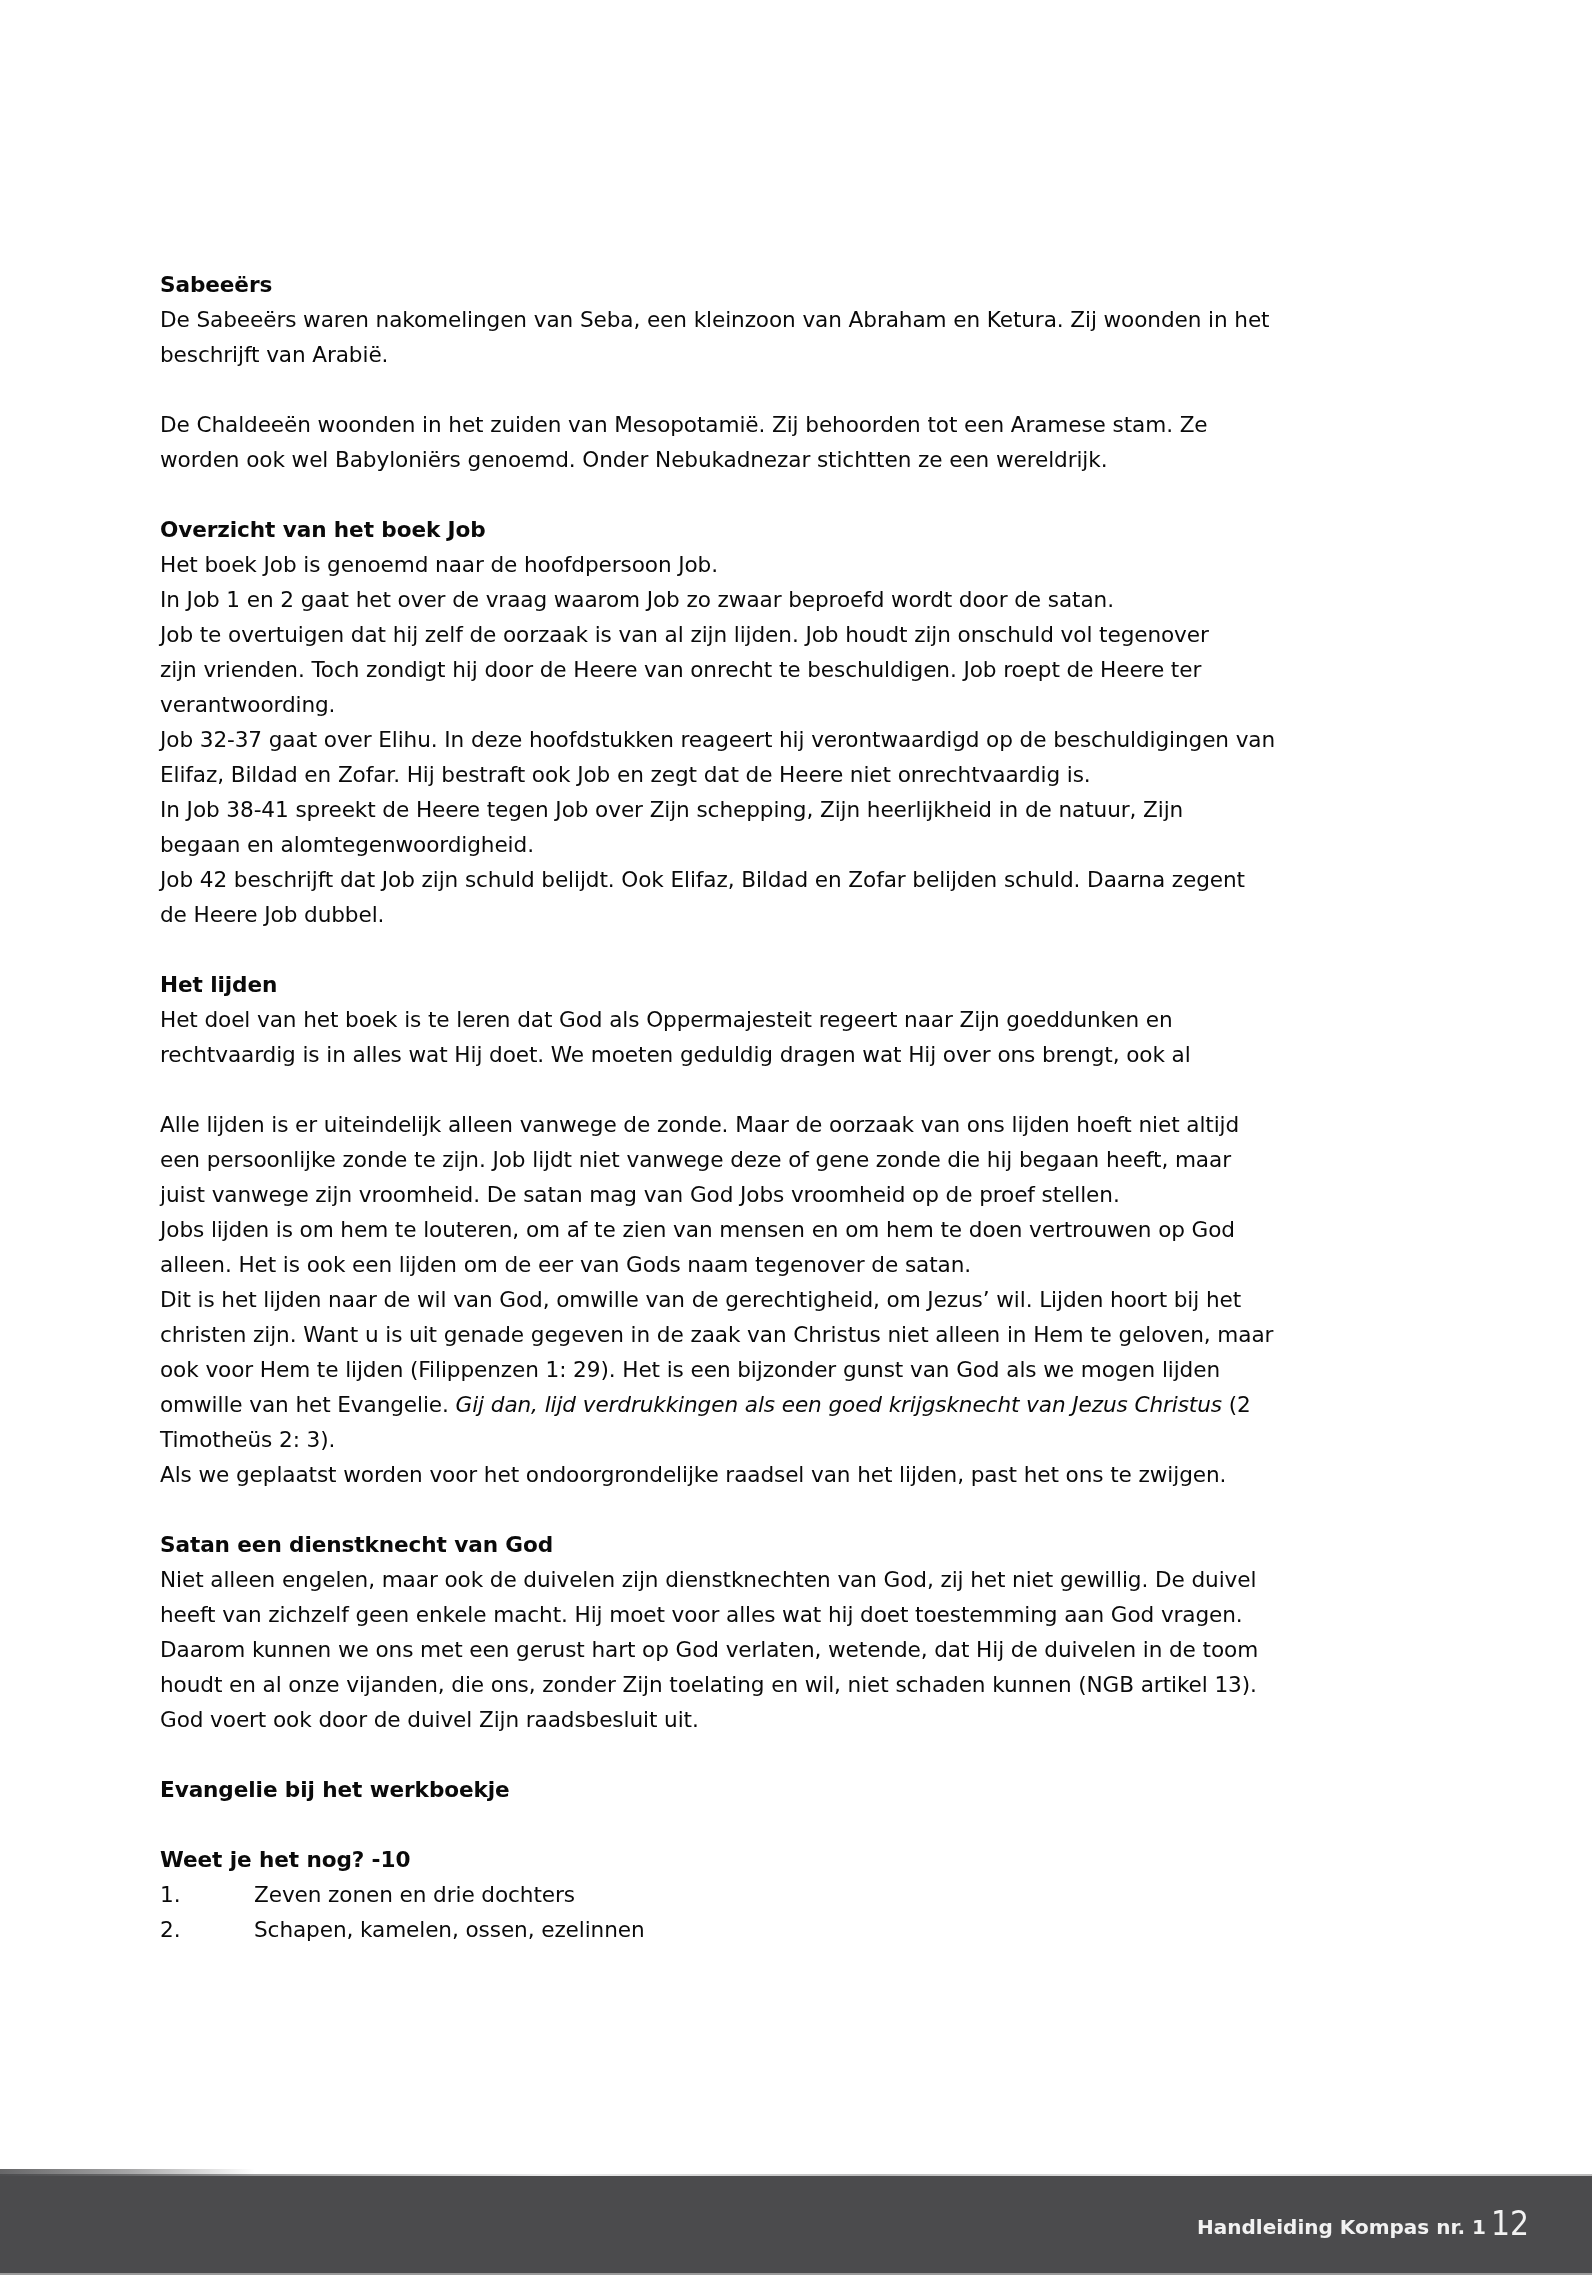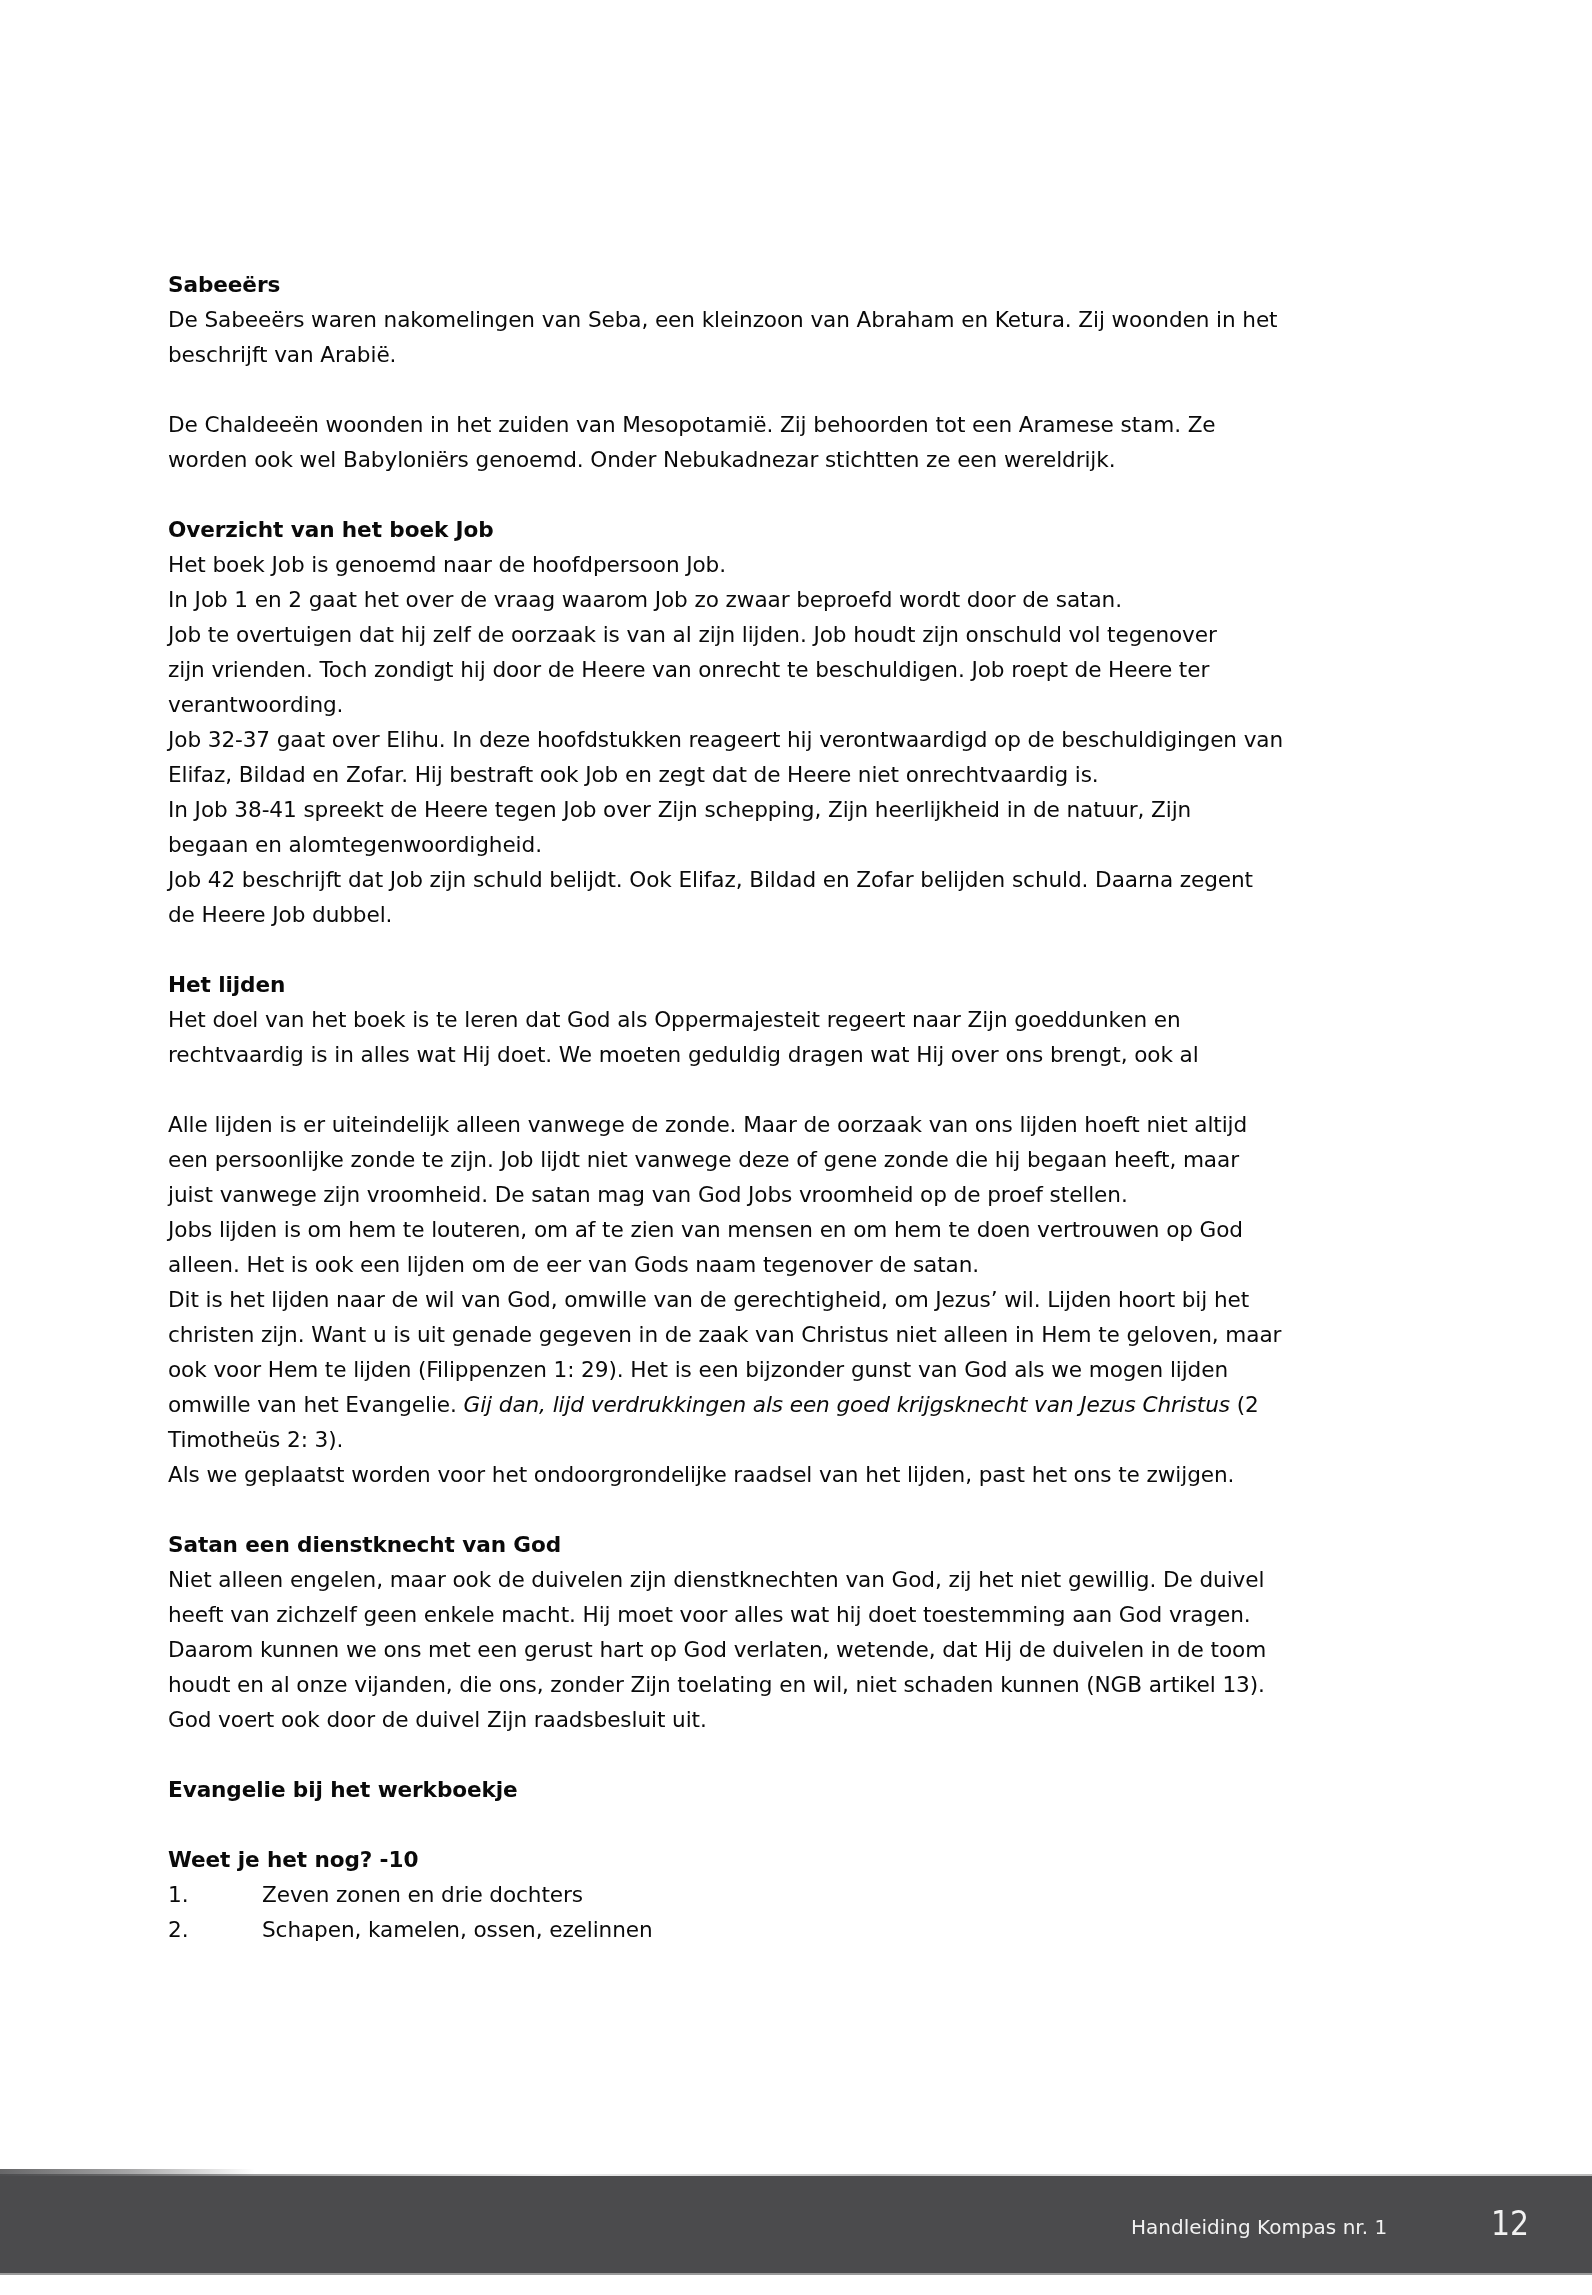--- a/index.html
+++ b/index.html
@@ -7,21 +7,21 @@
     width: 1592px;
     height: 2295px;
     position: relative;
     background: #ffffff;
     overflow: hidden;
     font-family: "DejaVu Sans", sans-serif;
     color: #0a0a0a;
   }
   .page-body {
     position: absolute;
-    left: 168px;
+    left: 160px;
     top: 267px;
     width: 1294px;
     font-size: 21.6px;
     line-height: 35px;
     letter-spacing: -0.1px;
   }
   .line {
     height: 35px;
     white-space: nowrap;
   }
@@ -56,26 +56,27 @@
   .footer-bottom-line {
     position: absolute;
     left: 0;
     top: 2273px;
     width: 1592px;
     height: 1.7px;
     background: #9a9a9a;
   }
   .footer-title {
     position: absolute;
-    left: 1131px;
+    left: 1197px;
     top: 2214px;
     font-size: 20px;
     line-height: 26px;
     color: #f2f2f2;
     white-space: nowrap;
+    font-weight: bold;
   }
   .footer-page {
     position: absolute;
     left: 1491px;
     top: 2203px;
     font-size: 34px;
     line-height: 40px;
     color: #f2f2f2;
     white-space: nowrap;
     transform: scaleX(0.88);

